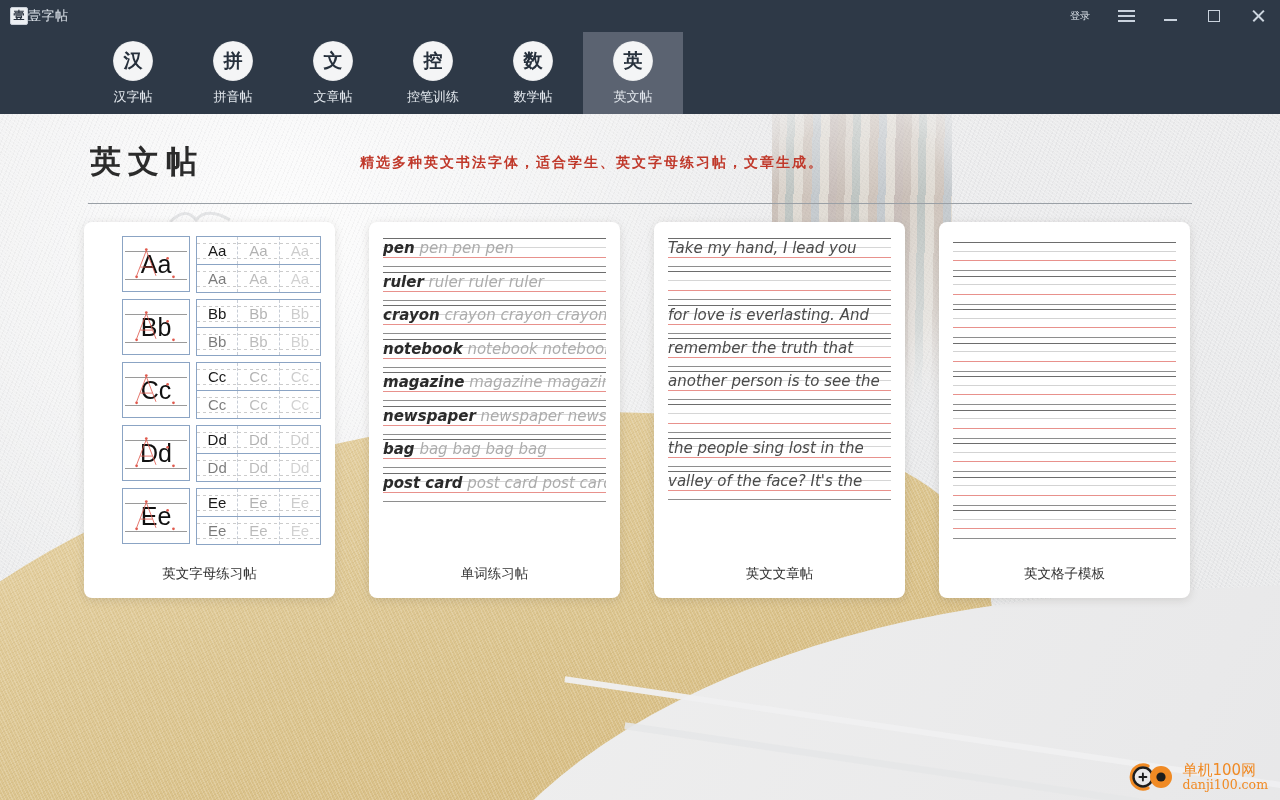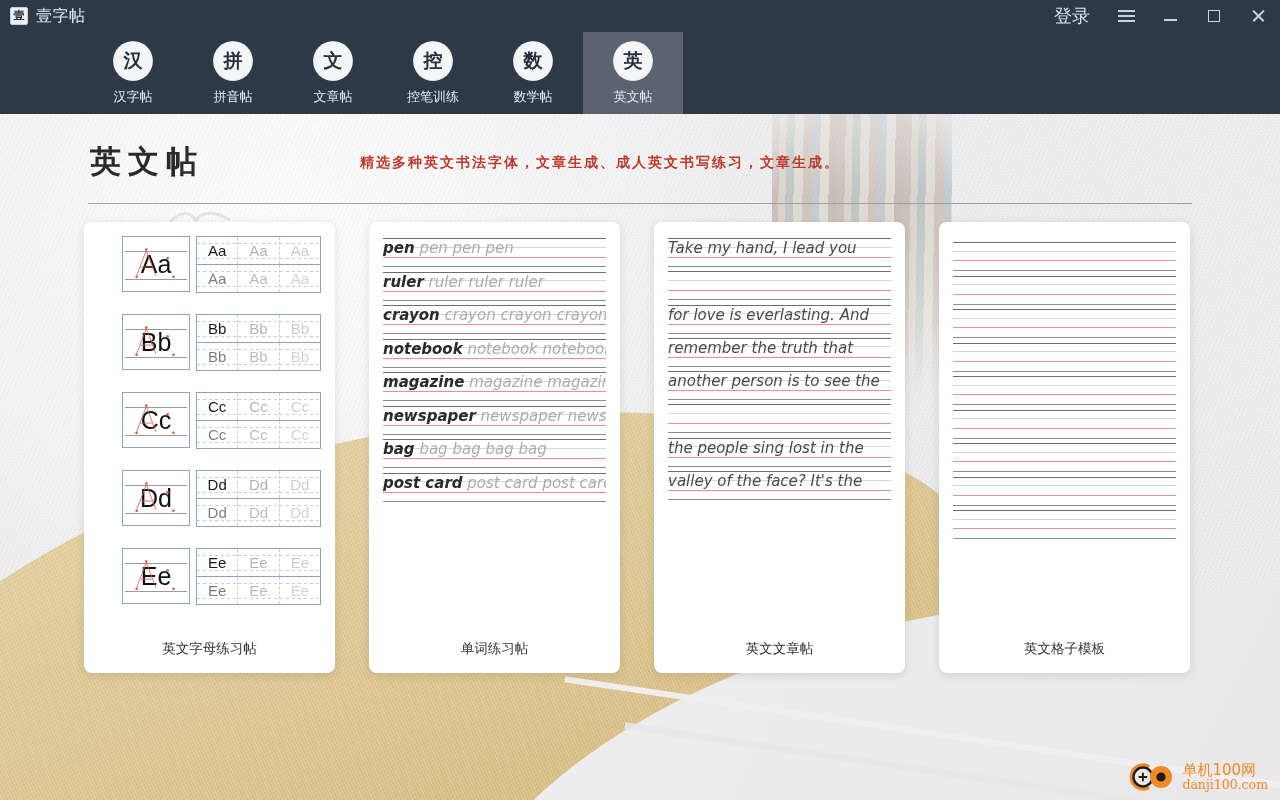--- a/index.html
+++ b/index.html
@@ -82,28 +82,28 @@
     display: flex; align-items: center;
   }
   #app-logo {
     width: 18px; height: 18px; margin-left: 10px;
     border: 1.5px solid #c9cfd8; border-radius: 2px;
     background: #eceff3; color: #2a3340;
     font-size: 11px; line-height: 15px; text-align: center;
     font-family: "DejaVu Serif", "Liberation Serif", serif; font-weight: 700;
   }
   #app-title {
-    margin-left: 8px; color: #dfe5ec; font-size: 16px; letter-spacing: .5px;
+    color: #dfe5ec; font-size: 13px; letter-spacing: .5px;
   }
   #tb-right { margin-left: auto; display: flex; align-items: center; height: 32px; }
   .tb-btn {
     height: 32px; min-width: 44px; display: flex; align-items: center; justify-content: center;
     color: #c9d2dd; font-size: 13px; cursor: default;
   }
-  #login-btn { min-width: 0; padding: 0 14px; font-size: 18px; color: #dde3ea; }
+  #login-btn { min-width: 0; padding: 0 14px; font-size: 10px; color: #dde3ea; }
   .ham { width: 17px; height: 12px; display: flex; flex-direction: column; justify-content: space-between; }
   .ham i { display: block; height: 2px; background: #c9d2dd; }
   .min-gl { width: 13px; height: 2px; background: #c9d2dd; margin-top: 8px; }
   .max-gl { width: 12px; height: 12px; border: 1.6px solid #c9d2dd; }
   .close-gl { position: relative; width: 14px; height: 14px; }
   .close-gl:before, .close-gl:after {
     content:""; position: absolute; left: 0; top: 6px; width: 15px; height: 1.7px; background: #cdd6e0;
   }
   .close-gl:before { transform: rotate(45deg); }
   .close-gl:after  { transform: rotate(-45deg); }
@@ -157,21 +157,21 @@
   }
   .card:last-child { margin-right: 0; }
   .card-sheet { flex: 0 0 auto; overflow: hidden; }
   .card-label {
     text-align: center; font-size: 13.5px; color: #333;
     padding: 14px 0 15px 0; margin-top: auto;
   }
 
   
   #card-letters .card-sheet { width: 223px; }
-  .ltr-row { display: flex; margin-bottom: 21px; padding-left: 24px; }
+  .ltr-row { display: flex; margin-bottom: 6px; padding-left: 24px; }
   .ltr-demo {
     width: 68px; height: 56px; border: 1px solid #8ba4c4;
     position: relative; background: #fff; flex: 0 0 68px;
   }
   .ltr-demo .gl { position: absolute; left: 2px; right: 2px; height: 1px; background: #9a9a9a; }
   .ltr-demo .gl.t { top: 14px; }
   .ltr-demo .gl.b { top: 42px; }
   .ltr-demo .ch {
     position: absolute; inset: 0; display: flex; align-items: center; justify-content: center;
     font-size: 25px; color: #111; letter-spacing: 0px;
@@ -298,21 +298,21 @@
     <div class="tab-label">数学帖</div>
   </div>
   <div class="tab active">
     <div class="tab-icon">英</div>
     <div class="tab-label">英文帖</div>
   </div>
 </div>
 
 <div id="page-header">
   <div id="page-title">英文帖</div>
-  <div id="page-subtitle">精选多种英文书法字体，文章生成、成人英文书写练习，文章生成。</div>
+  <div id="page-subtitle">精选多种英文书法字体，适合学生、英文字母练习帖，文章生成。</div>
   <div id="header-rule"></div>
 </div>
 
 <div id="cards">
 
   <div class="card" id="card-letters">
     <div class="card-sheet" id="letters-sheet">
         <div class="ltr-row">
           <div class="ltr-demo">
             <div class="gl t"></div>

